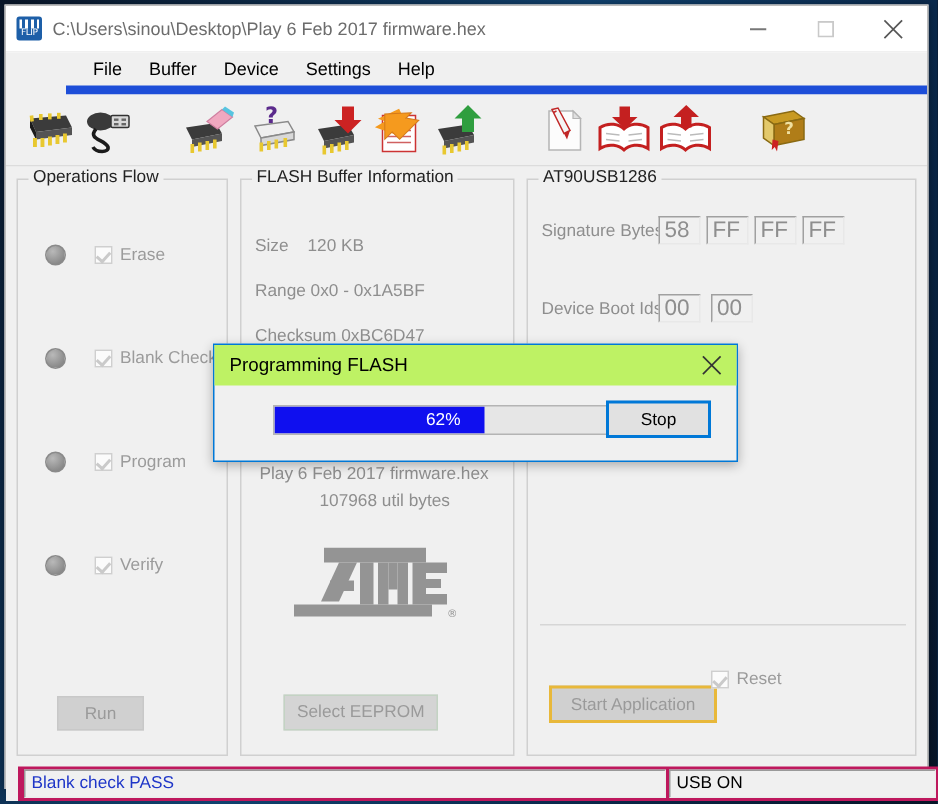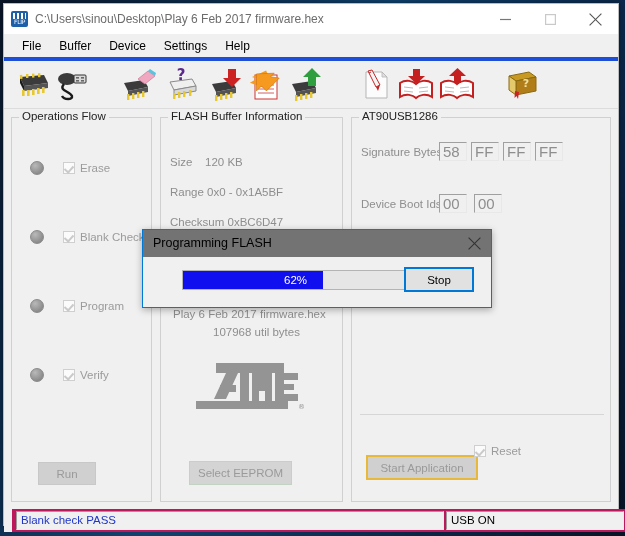--- a/index.html
+++ b/index.html
@@ -30,21 +30,21 @@
   .title-text{
     position:absolute;left:31px;top:0;height:30px;line-height:30px;
     font-size:12px;color:#6c6c6c;white-space:nowrap;
   }
   .wbtns{position:absolute;right:0;top:0;height:30px;display:flex;}
   .wbtn{width:45px;height:30px;display:flex;align-items:center;justify-content:center;}
   .wbtn svg{display:block;}
   
   .menubar{
     height:22px;background:#f0f0f0;display:flex;align-items:center;
-    padding-left:9px;border-bottom:4px solid #1d4ed8;
+    padding-left:9px;border-bottom:6px solid #1d4ed8;margin-left:40px;
   }
   .menuitem{font-size:12px;color:#000;padding:2px 9px;white-space:nowrap;}
   
   .toolbar{height:47px;background:#f0f0f0;position:relative;border-bottom:1px solid #dcdcdc;}
   .tb-icon{position:absolute;top:6px;width:38px;height:36px;}
   
   .client{position:relative;height:423px;background:#f0f0f0;}
   .group{
     position:absolute;border:1px solid #d0d0d0;background:#f0f0f0;box-sizing:border-box;
   }
@@ -85,21 +85,21 @@
     border:1px solid #9a9a9a;border-right-color:#ececec;border-bottom-color:#ececec;
     font-size:11.5px;line-height:17px;padding-left:4px;white-space:nowrap;
   }
   
   .dialog{
     position:absolute;left:138px;top:225px;width:350px;height:79px;
     background:#f0f0f0;border:1px solid #0078d7;box-sizing:border-box;
     box-shadow:0 2px 7px rgba(0,0,0,.30);
   }
   .dlg-title{
-    position:absolute;left:0;top:0;right:0;height:27px;background:#737373;
+    position:absolute;left:0;top:0;right:0;height:27px;background:#bef264;
   }
   .dlg-title-text{position:absolute;left:10px;top:0;height:27px;line-height:27px;font-size:12.5px;color:#000;}
   .dlg-close{position:absolute;right:0;top:0;width:34px;height:27px;display:flex;align-items:center;justify-content:center;}
   .progress{
     position:absolute;left:19px;top:40px;width:227px;height:20px;box-sizing:border-box;
     background:#e6e6e6;border:1px solid #b4b4b4;overflow:hidden;margin-left:20px;
   }
   .progress .fill{position:absolute;left:0;top:0;bottom:0;background:#0f0fef;}
   .progress .ptext{
     position:absolute;left:0;top:0;right:0;bottom:0;display:flex;align-items:center;justify-content:center;

